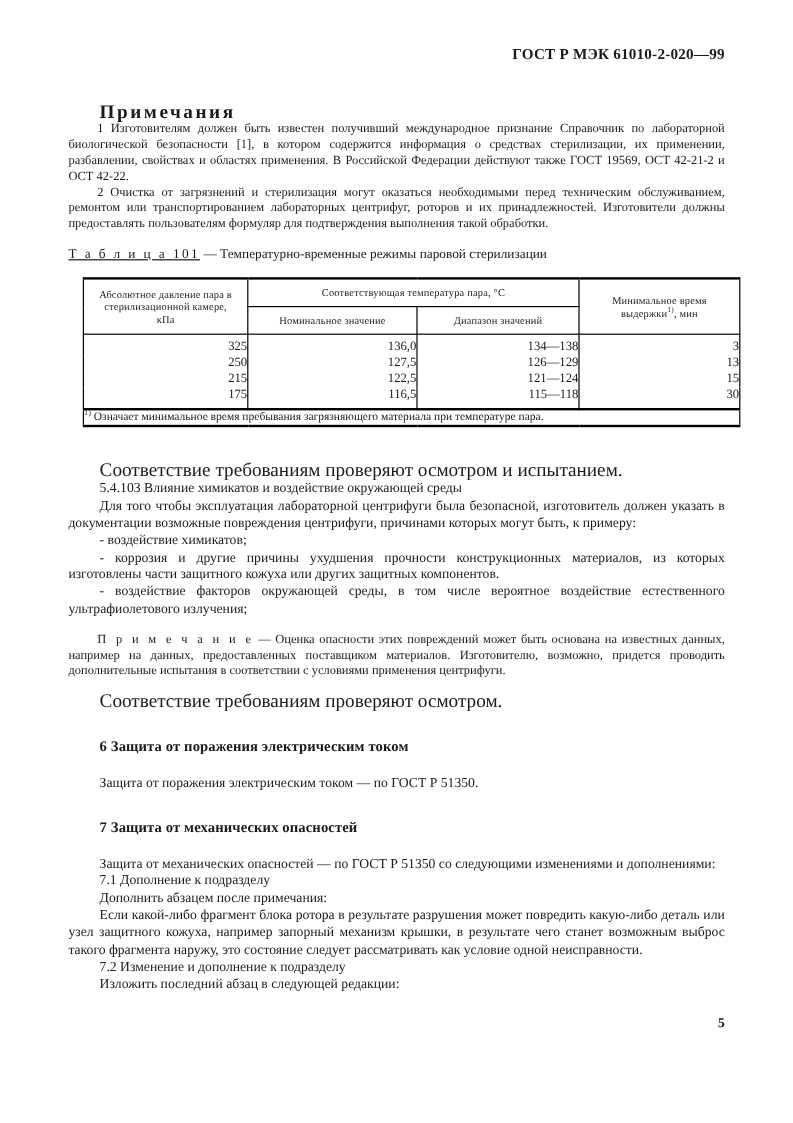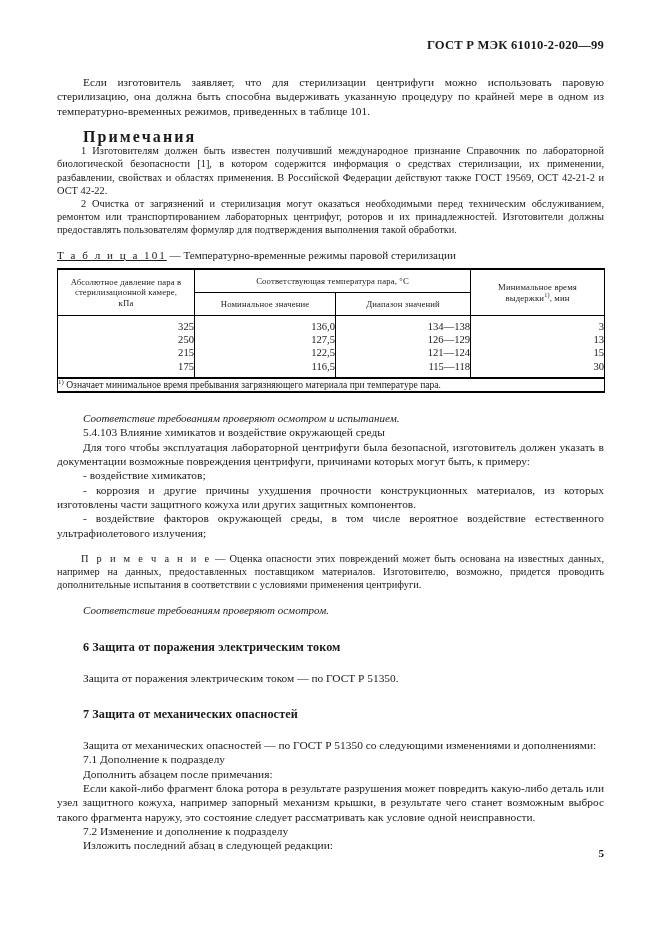--- a/index.html
+++ b/index.html
@@ -61,21 +61,21 @@
   .tbl-caption {
     font-size: 11.1px;
     line-height: 14px;
     margin: 12px 0 6px 0;
   }
   .tbl-caption .spaced-lbl { letter-spacing: 2.0px; text-decoration: underline; }
 
   table.gost {
     border-collapse: collapse;
     width: 547px;
-    margin: 0;
+    margin: 12px;
     table-layout: fixed;
   }
   table.gost td, table.gost th {
     border: 1px solid #000;
     padding: 0;
     font-weight: normal;
     vertical-align: middle;
   }
   table.gost .outer-top td,
   table.gost .outer-top th { border-top-width: 2px; }
@@ -105,22 +105,21 @@
   .foot-cell {
     font-size: 9.6px;
     line-height: 12px;
     padding: 5px 6px 5px 26px;
     text-align: left;
     border-top: 2px solid #000 !important;
     border-bottom: 2px solid #000 !important;
   }
   sup { font-size: 0.72em; vertical-align: super; line-height: 0; }
   .conform {
-    font-style: italic;
-    font-size: 11px;
+    font-size: 16px;
     line-height: 14.35px;
     text-indent: 26px;
     margin: 0;
   }
   h2.section {
     font-size: 12.2px;
     font-weight: bold;
     margin: 0;
     line-height: 15px;
     text-indent: 26px;
@@ -141,21 +140,20 @@
     font-weight: bold;
   }
 </style>
 </head>
 <body>
 
 <div class="page">
 
   <div class="doc-header">ГОСТ Р МЭК 61010-2-020—99</div>
 
-  <p class="indent">Если изготовитель заявляет, что для стерилизации центрифуги можно использовать паровую стерилизацию, она должна быть способна выдерживать указанную процедуру по крайней мере в одном из температурно-временных режимов, приведенных в таблице 101.</p>
 
   <div class="gap-12"></div>
 
   <p class="notes-title">Примечания</p>
   <p class="note-sm indent">1 Изготовителям должен быть известен получивший международное признание Справочник по лабораторной биологической безопасности [1], в котором содержится информация о средствах стерилизации, их применении, разбавлении, свойствах и областях применения. В Российской Федерации действуют также ГОСТ 19569, ОСТ 42-21-2 и ОСТ 42-22.</p>
   <p class="note-sm indent">2 Очистка от загрязнений и стерилизация могут оказаться необходимыми перед техническим обслуживанием, ремонтом или транспортированием лабораторных центрифуг, роторов и их принадлежностей. Изготовители должны предоставлять пользователям формуляр для подтверждения выполнения такой обработки.</p>
 
   <p class="tbl-caption"><span class="spaced-lbl">Т а б л и ц а 101</span><span> — Температурно-временные режимы паровой стерилизации</span></p>
 
   <table class="gost">

